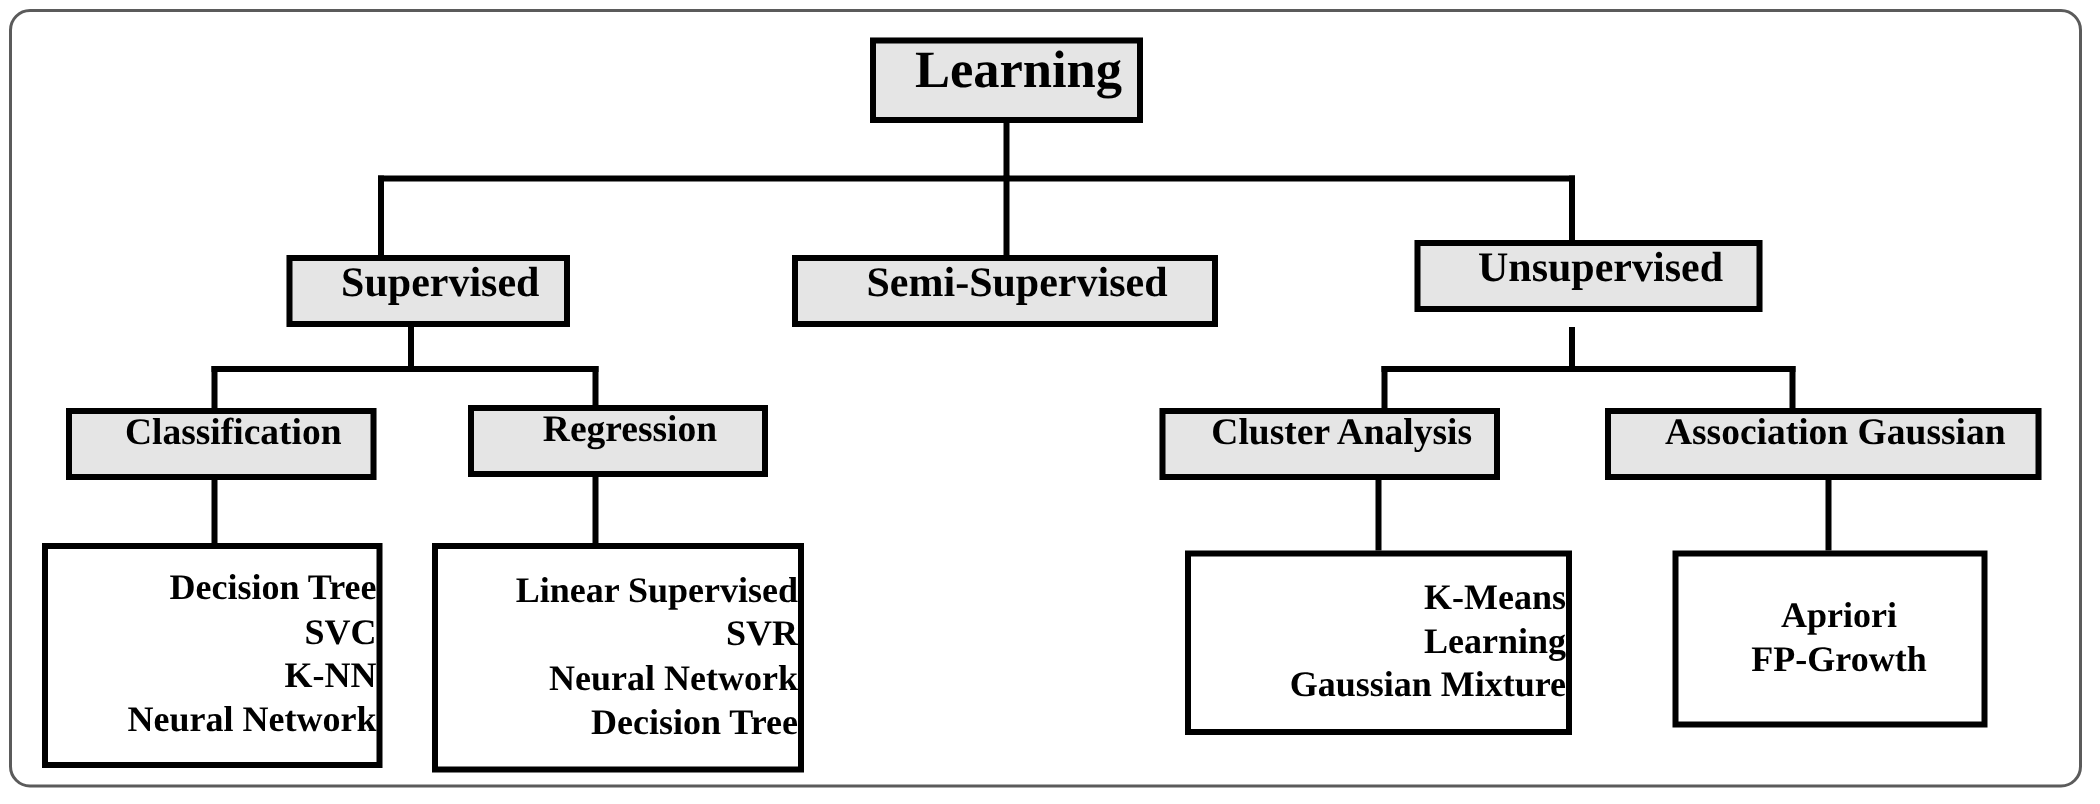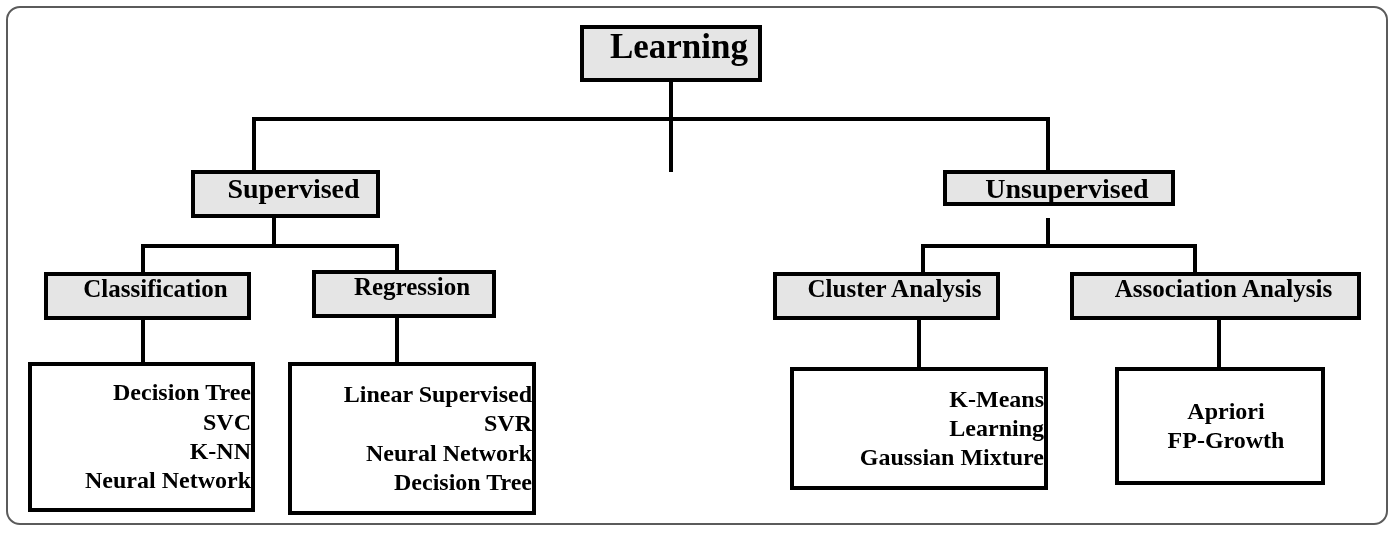--- a/index.html
+++ b/index.html
@@ -108,39 +108,42 @@
   <div class="conn conn-v" style="left:1217px; top:320px; height:48px;"></div>
 
   <div class="node n-root" style="left:580px; top:25px; width:182px; height:57px;">
     <span class="label">Learning</span>
   </div>
 
   <div class="node n-l2" style="left:191px; top:170px; width:189px; height:48px;">
     <span class="label">Supervised</span>
   </div>
 
+  <div class="node n-l2" style="left:528px; top:170px; width:284px; height:48px;">
+    <span class="label">Semi-Supervised</span>
+  </div>
 
-  <div class="node n-l2" style="left:943px; top:170px; width:232px; height:36px;">
+  <div class="node n-l2" style="left:943px; top:160px; width:232px; height:48px;">
     <span class="label">Unsupervised</span>
   </div>
 
   <div class="node n-l3" style="left:44px; top:272px; width:207px; height:48px;">
     <span class="label">Classification</span>
   </div>
 
-  <div class="node n-l3" style="left:312px; top:270px; width:184px; height:48px;">
+  <div class="node n-l3" style="left:312px; top:270px; width:200px; height:48px;">
     <span class="label">Regression</span>
   </div>
 
   <div class="node n-l3" style="left:773px; top:272px; width:227px; height:48px;">
     <span class="label">Cluster Analysis</span>
   </div>
 
   <div class="node n-l3" style="left:1070px; top:272px; width:291px; height:48px;">
-    <span class="label">Association Analysis</span>
+    <span class="label">Association Gaussian</span>
   </div>
 
   <div class="leaf lf align-left" style="left:28px; top:362px; width:227px; height:150px;">
     <span class="item">Decision Tree</span>
     <span class="item">SVC</span>
     <span class="item">K-NN</span>
     <span class="item">Neural Network</span>
   </div>
 
   <div class="leaf lf align-left" style="left:288px; top:362px; width:248px; height:153px;">

